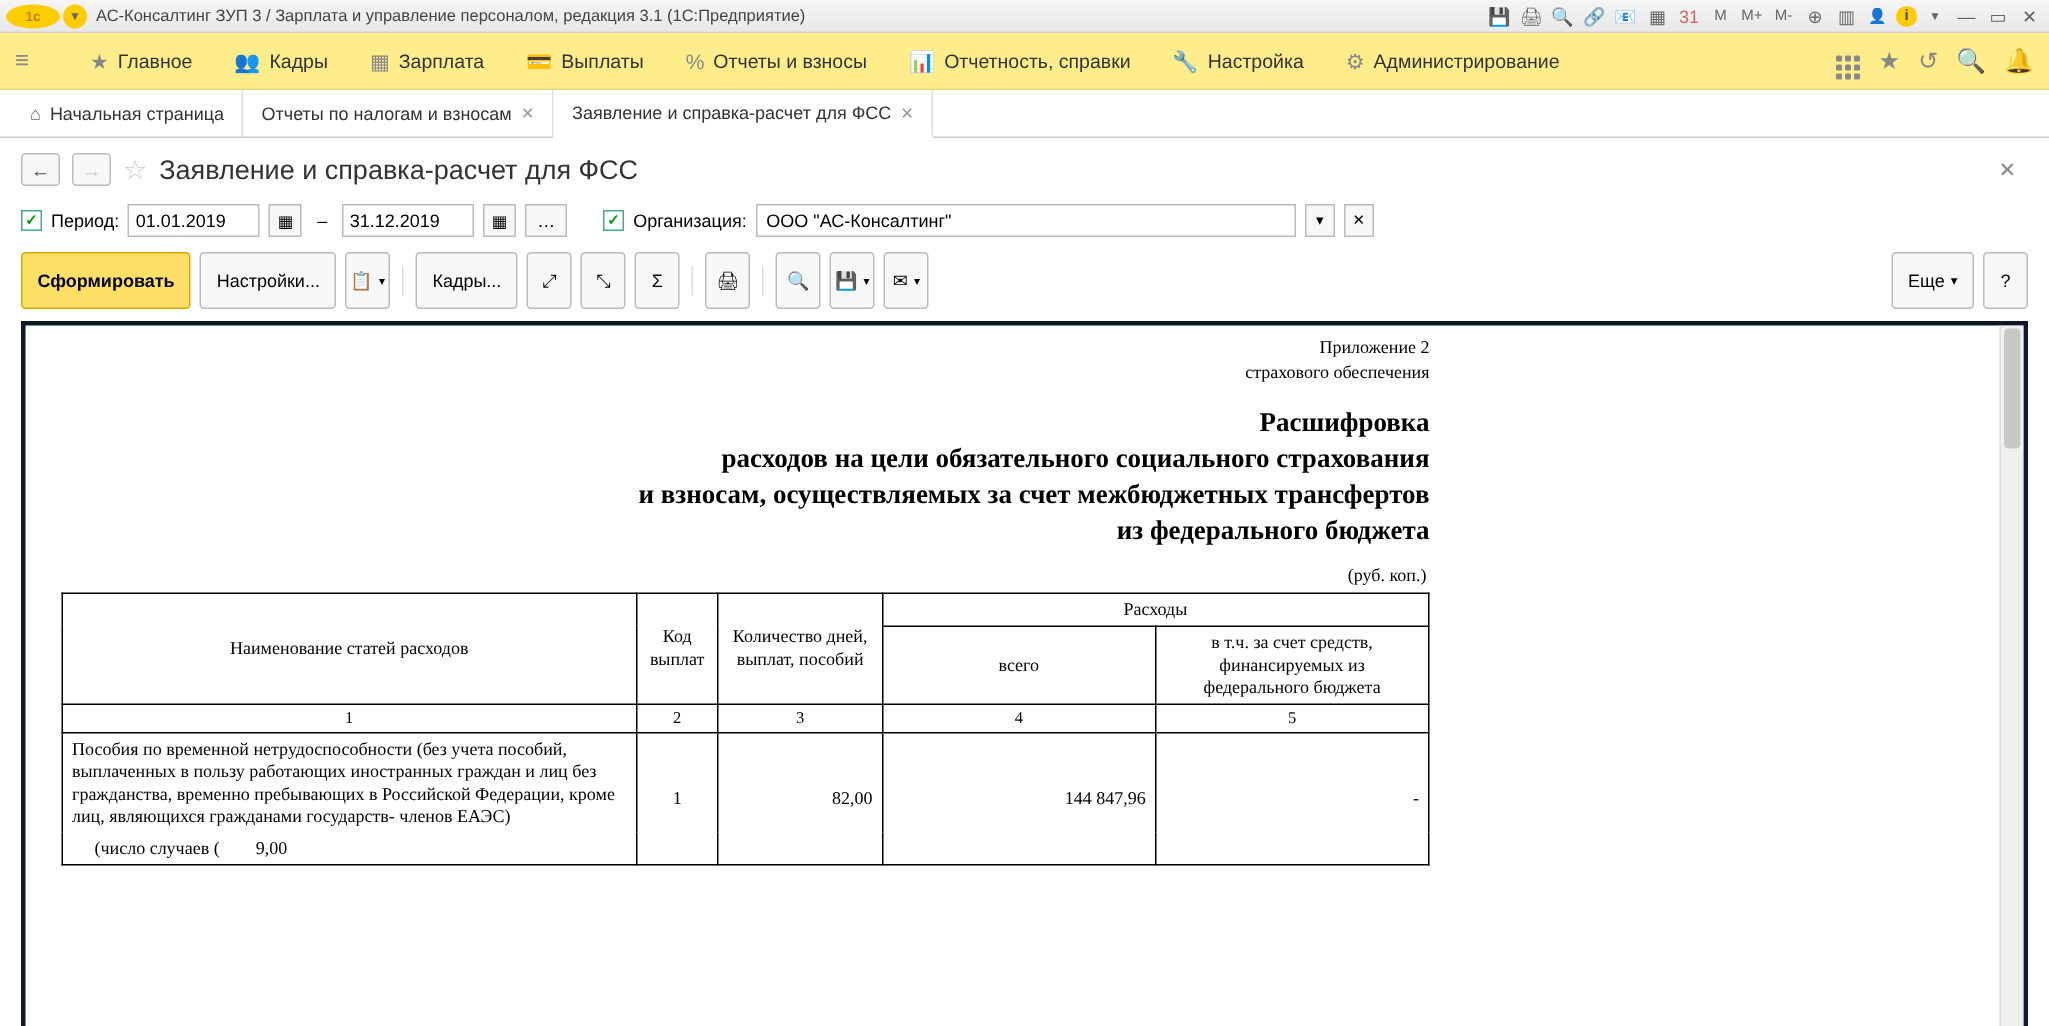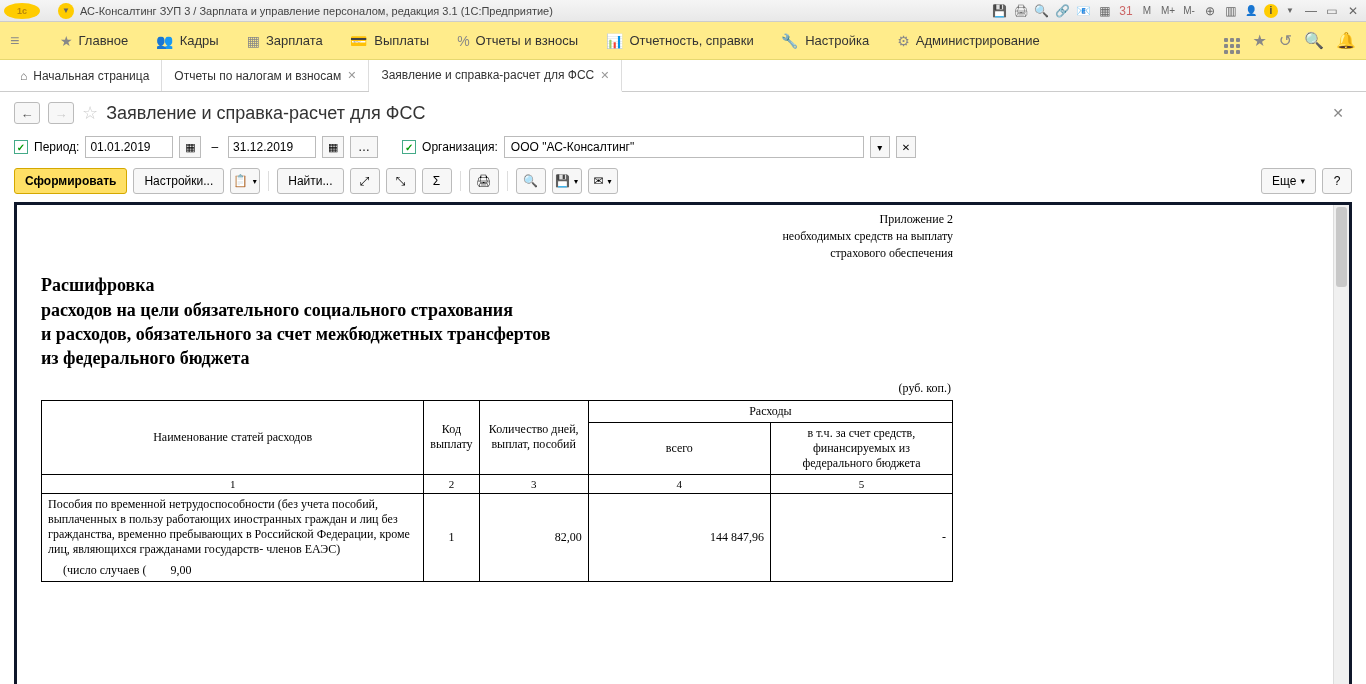--- a/index.html
+++ b/index.html
@@ -1,20 +1,20 @@
 <!DOCTYPE html>
 <html><head>
 <meta charset="utf-8">
 <style>
 * { box-sizing: border-box; margin: 0; padding: 0; }
 body { font-family: Arial, sans-serif; font-size: 12px; background: #fff; width: 1366px; height: 684px; overflow: hidden; }
 
 
 .titlebar { height: 22px; background: linear-gradient(#f5f5f5,#e8e8e8); border-bottom: 1px solid #ccc; display: flex; align-items: center; padding: 0 4px; font-size: 11px; color: #444; }
-.titlebar .logo { width: 36px; height: 16px; background: #ffcc00; border-radius: 50%; display: flex; align-items: center; justify-content: center; font-size: 9px; font-weight: bold; color: #b8860b; margin-right: 18px; }
+.titlebar .logo { width: 36px; height: 16px; background: #ffcc00; border-radius: 50%; display: flex; align-items: center; justify-content: center; font-size: 9px; font-weight: bold; color: #b8860b; margin-right: 2px; }
 .titlebar .dropdown-btn { width: 16px; height: 16px; background: #ffcc00; border-radius: 50%; margin-right: 6px; display:flex; align-items:center; justify-content:center; font-size:8px; color:#666;}
 .titlebar .title-text { flex: 1; }
 .titlebar .sys-icons { display: flex; gap: 3px; align-items: center; }
 .titlebar .sys-icons span { width: 18px; height: 16px; display: flex; align-items: center; justify-content: center; color: #666; cursor: pointer; font-size: 12px; }
 .titlebar .sys-icons .info { background:#ffcc00; border-radius:50%; width:14px; height:14px; font-size:10px; font-weight:bold; color:#444;}
 
 
 .mainmenu { height: 38px; background: #ffec8b; border-bottom: 1px solid #e6d870; display: flex; align-items: center; padding: 0 10px; }
 .mainmenu .burger { width: 24px; font-size: 16px; color: #888; margin-right: 12px; cursor:pointer; }
 .mainmenu .menu-item { display: flex; align-items: center; gap: 6px; padding: 0 14px; height: 100%; cursor: pointer; color: #333; font-size: 13px; }
@@ -43,33 +43,33 @@
 .filterbar .chk { width:14px; height:14px; border:1px solid #4a8; background:#fff; display:inline-flex; align-items:center; justify-content:center; color:#090; font-size:10px; font-weight:bold;}
 .filterbar input.date { width: 88px; height: 22px; border:1px solid #bbb; padding:0 4px; font-size:12px; }
 .filterbar .cal-btn { width:22px; height:22px; border:1px solid #bbb; background:#f7f7f7; display:inline-flex; align-items:center; justify-content:center; font-size:11px; cursor:pointer;}
 .filterbar .dash { padding:0 4px; }
 .filterbar .dots-btn { width:28px; height:22px; border:1px solid #bbb; background:#f7f7f7; display:inline-flex; align-items:center; justify-content:center; cursor:pointer;}
 .filterbar .org-input { width: 360px; height:22px; border:1px solid #bbb; padding:0 6px; font-size:12px; }
 .filterbar .small-btn { width:20px; height:22px; border:1px solid #bbb; background:#f7f7f7; display:inline-flex; align-items:center; justify-content:center; font-size:10px; cursor:pointer;}
 
 
 .toolbar { display:flex; align-items:center; padding: 4px 14px 8px; gap:6px; }
-.toolbar .btn { height:26px; border:1px solid #bbb; background:#f7f7f7; padding:0 10px; display:inline-flex; align-items:center; font-size:12px; cursor:pointer; border-radius:3px; gap:4px;}
+.toolbar .btn { height:38px; border:1px solid #bbb; background:#f7f7f7; padding:0 10px; display:inline-flex; align-items:center; font-size:12px; cursor:pointer; border-radius:3px; gap:4px;}
 .toolbar .btn.primary { background:#ffe066; border:1px solid #d4a800; font-weight:bold; }
 .toolbar .btn.icon-only { padding:0; width:30px; justify-content:center; }
 .toolbar .sep { width:1px; height:20px; background:#ddd; margin:0 2px;}
 .toolbar .spacer { flex:1; }
 
 
 .doc-wrap { margin: 0 14px; border:3px solid #0f172a; height: 500px; overflow:auto; position:relative; }
 .doc-scroll { position:absolute; right:0; top:0; bottom:0; width:16px; background:#f0f0f0; border-left:1px solid #ddd;}
 .doc-scroll .thumb{ position:absolute; top:2px; left:2px; right:2px; height:80px; background:#c8c8c8; border-radius:3px;}
 .doc { padding: 6px 24px 20px; width: 960px; font-family: "Times New Roman", serif; font-size: 13px; color:#000; }
 .doc .appendix { text-align:right; font-size:12px; line-height:1.4; margin-bottom:12px;}
-.doc h2 { text-align:left; font-size:18px; font-weight:bold; line-height:1.35; margin-bottom:10px;}
+.doc h2 { text-align:right; font-size:18px; font-weight:bold; line-height:1.35; margin-bottom:10px;}
 .doc .unit { text-align:right; font-size:12px; margin-bottom:4px; padding-right:2px;}
 .doc table { border-collapse:collapse; width:100%; }
 .doc th, .doc td { border:1px solid #000; padding:3px 6px; font-size:12px; vertical-align:middle; }
 .doc th { font-weight:normal; text-align:center; }
 .doc .num-row td { text-align:center; font-size:11px; }
 .doc td.r { text-align:right; }
 .doc td.c { text-align:center; }
 </style>
 </head>
 <body>
@@ -191,21 +191,21 @@
   <input class="org-input" value="ООО &quot;АС-Консалтинг&quot;" style="">
   <span class="small-btn">▾</span>
   <span class="small-btn">✕</span>
 </div>
 
 <div class="toolbar">
   <button class="btn primary">Сформировать</button>
   <button class="btn">Настройки...</button>
   <button class="btn icon-only">📋<span style="font-size:8px;">▾</span></button>
   <div class="sep"></div>
-  <button class="btn">Найти...</button>
+  <button class="btn">Кадры...</button>
   <button class="btn icon-only">⤢</button>
   <button class="btn icon-only">⤡</button>
   <button class="btn icon-only">Σ</button>
   <div class="sep"></div>
   <button class="btn icon-only">🖨</button>
   <div class="sep"></div>
   <button class="btn icon-only">🔍</button>
   <button class="btn icon-only">💾<span style="font-size:8px;">▾</span></button>
   <button class="btn icon-only">✉<span style="font-size:8px;">▾</span></button>
   <div class="spacer"></div>
@@ -213,35 +213,34 @@
       <span>Еще</span> 
       <span style="font-size:9px;">▾</span>
     </button>
   <button class="btn icon-only">?</button>
 </div>
 
 <div class="doc-wrap">
   <div class="doc">
     <div class="appendix">
       <div>Приложение 2</div>
-      <div>необходимых средств на выплату</div>
       <div>страхового обеспечения</div>
     </div>
     <h2>
       <div>Расшифровка</div>
       <div>расходов на цели обязательного социального страхования</div>
-      <div>и расходов, обязательного за счет межбюджетных трансфертов</div>
+      <div>и взносам, осуществляемых за счет межбюджетных трансфертов</div>
       <div>из федерального бюджета</div>
     </h2>
     <div class="unit">(руб. коп.)</div>
     <table>
       <tbody>
           <tr>
         <th rowspan="2" style="width:42%;">Наименование статей расходов</th>
-        <th rowspan="2" style="width:6%;">Код выплату</th>
+        <th rowspan="2" style="width:6%;">Код выплат</th>
         <th rowspan="2" style="width:12%;">Количество дней, выплат, пособий</th>
         <th colspan="2">Расходы</th>
       </tr>
       <tr>
         <th style="width:20%;">всего</th>
         <th style="width:20%;">в т.ч. за счет средств, финансируемых из федерального бюджета</th>
       </tr>
       <tr class="num-row">
         <td>1</td>
         <td>2</td>

